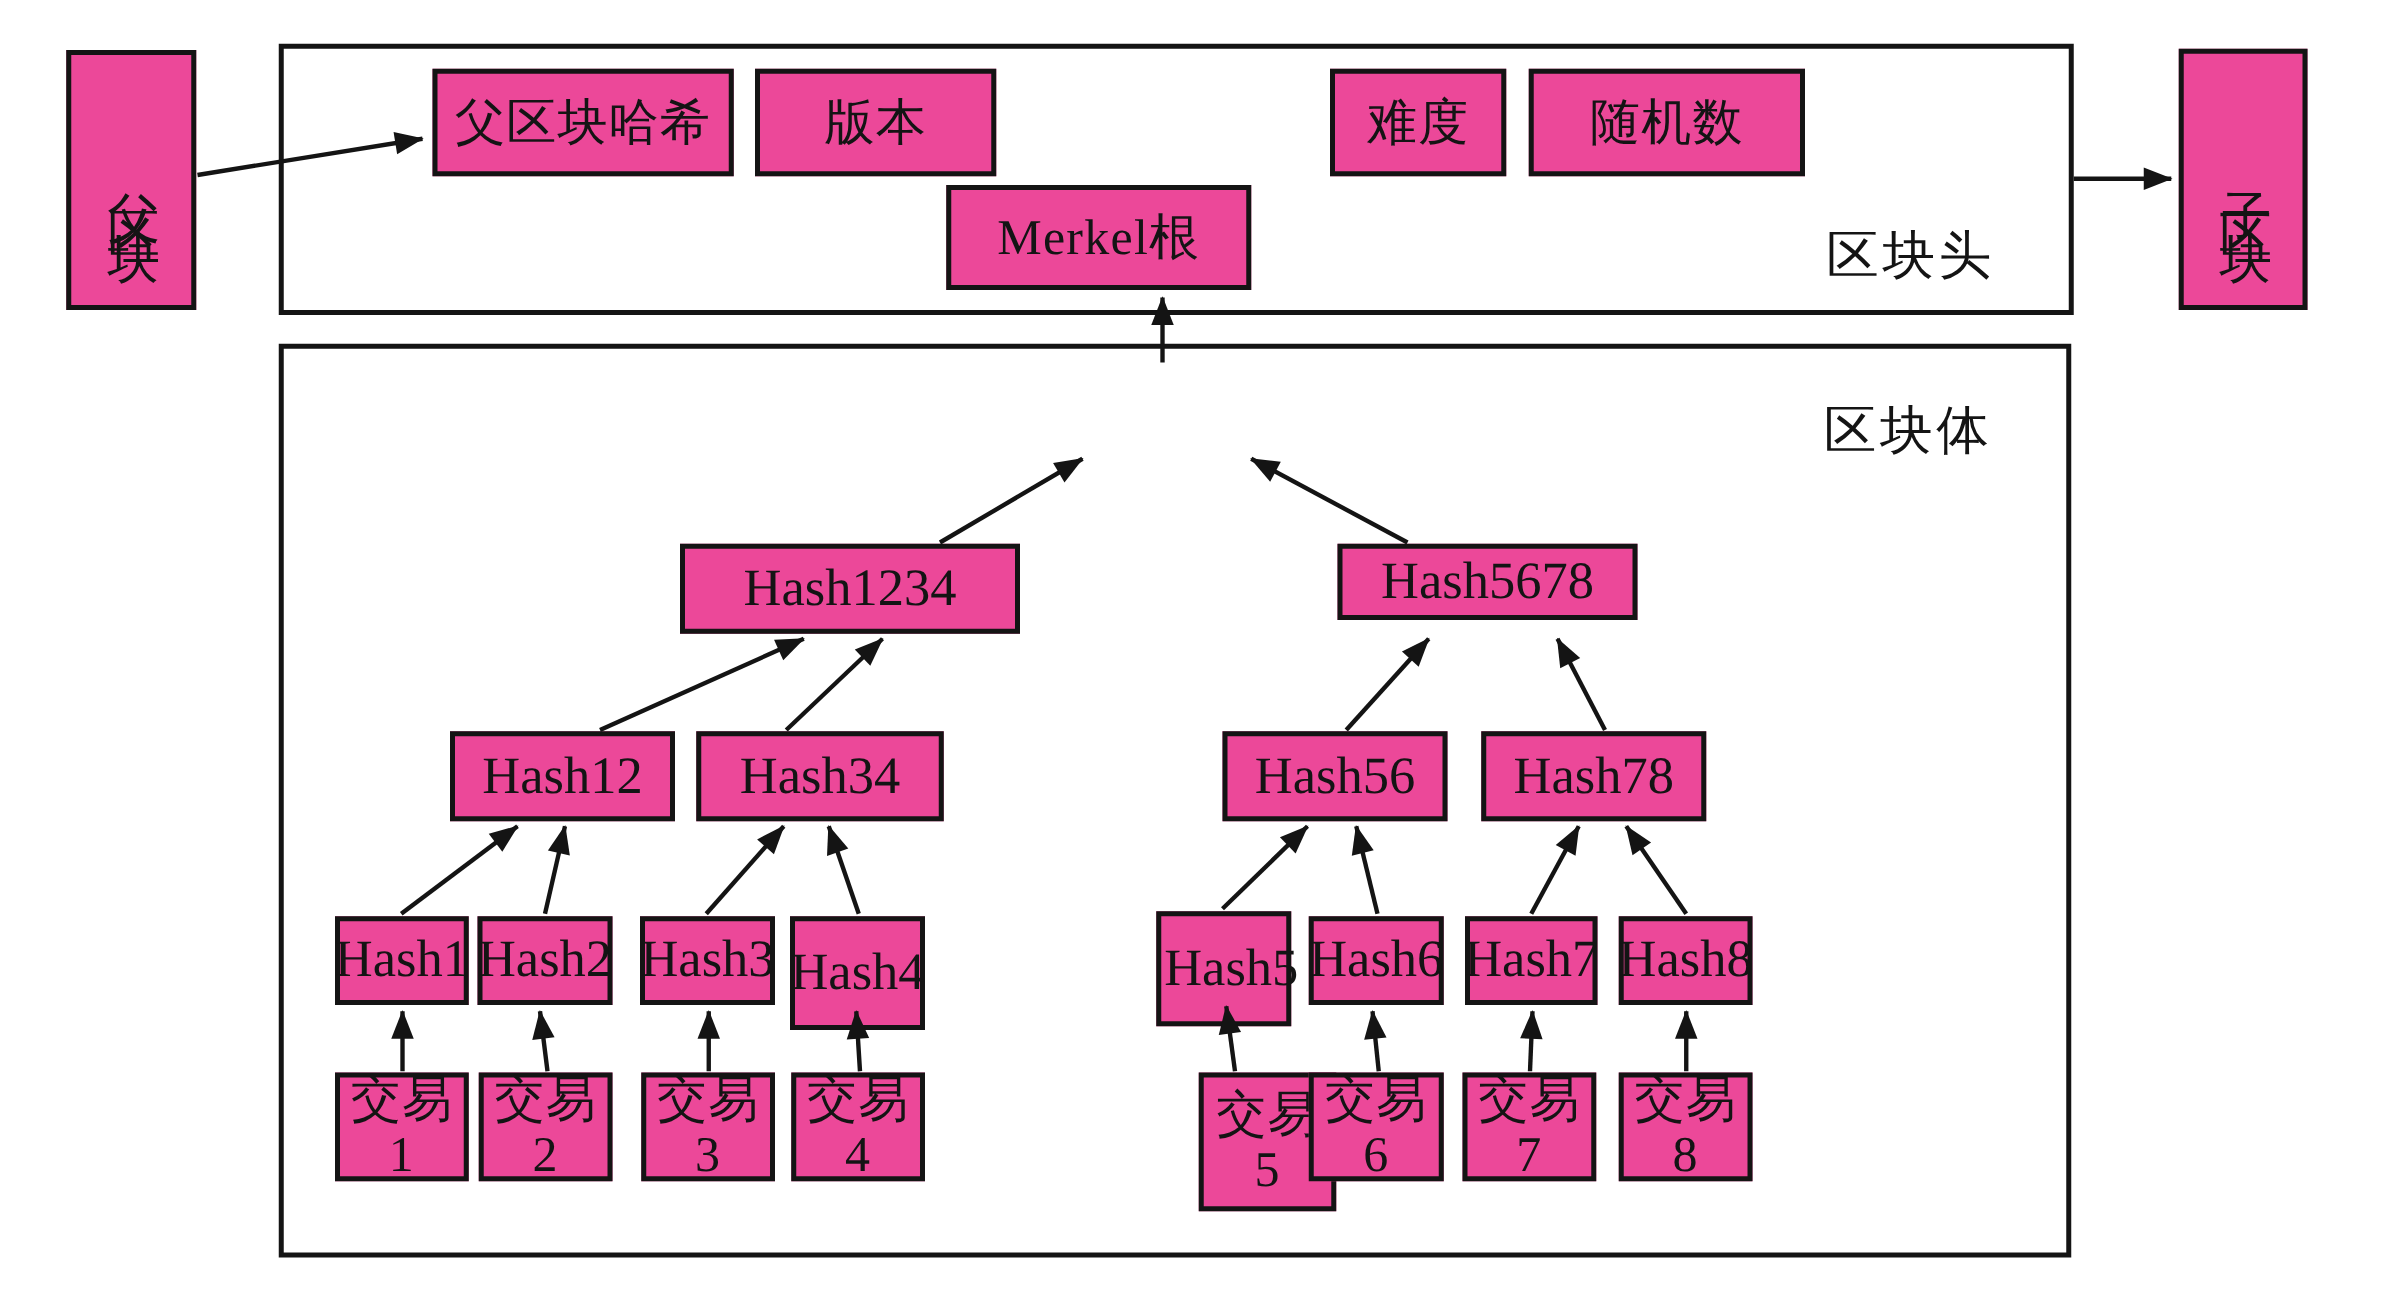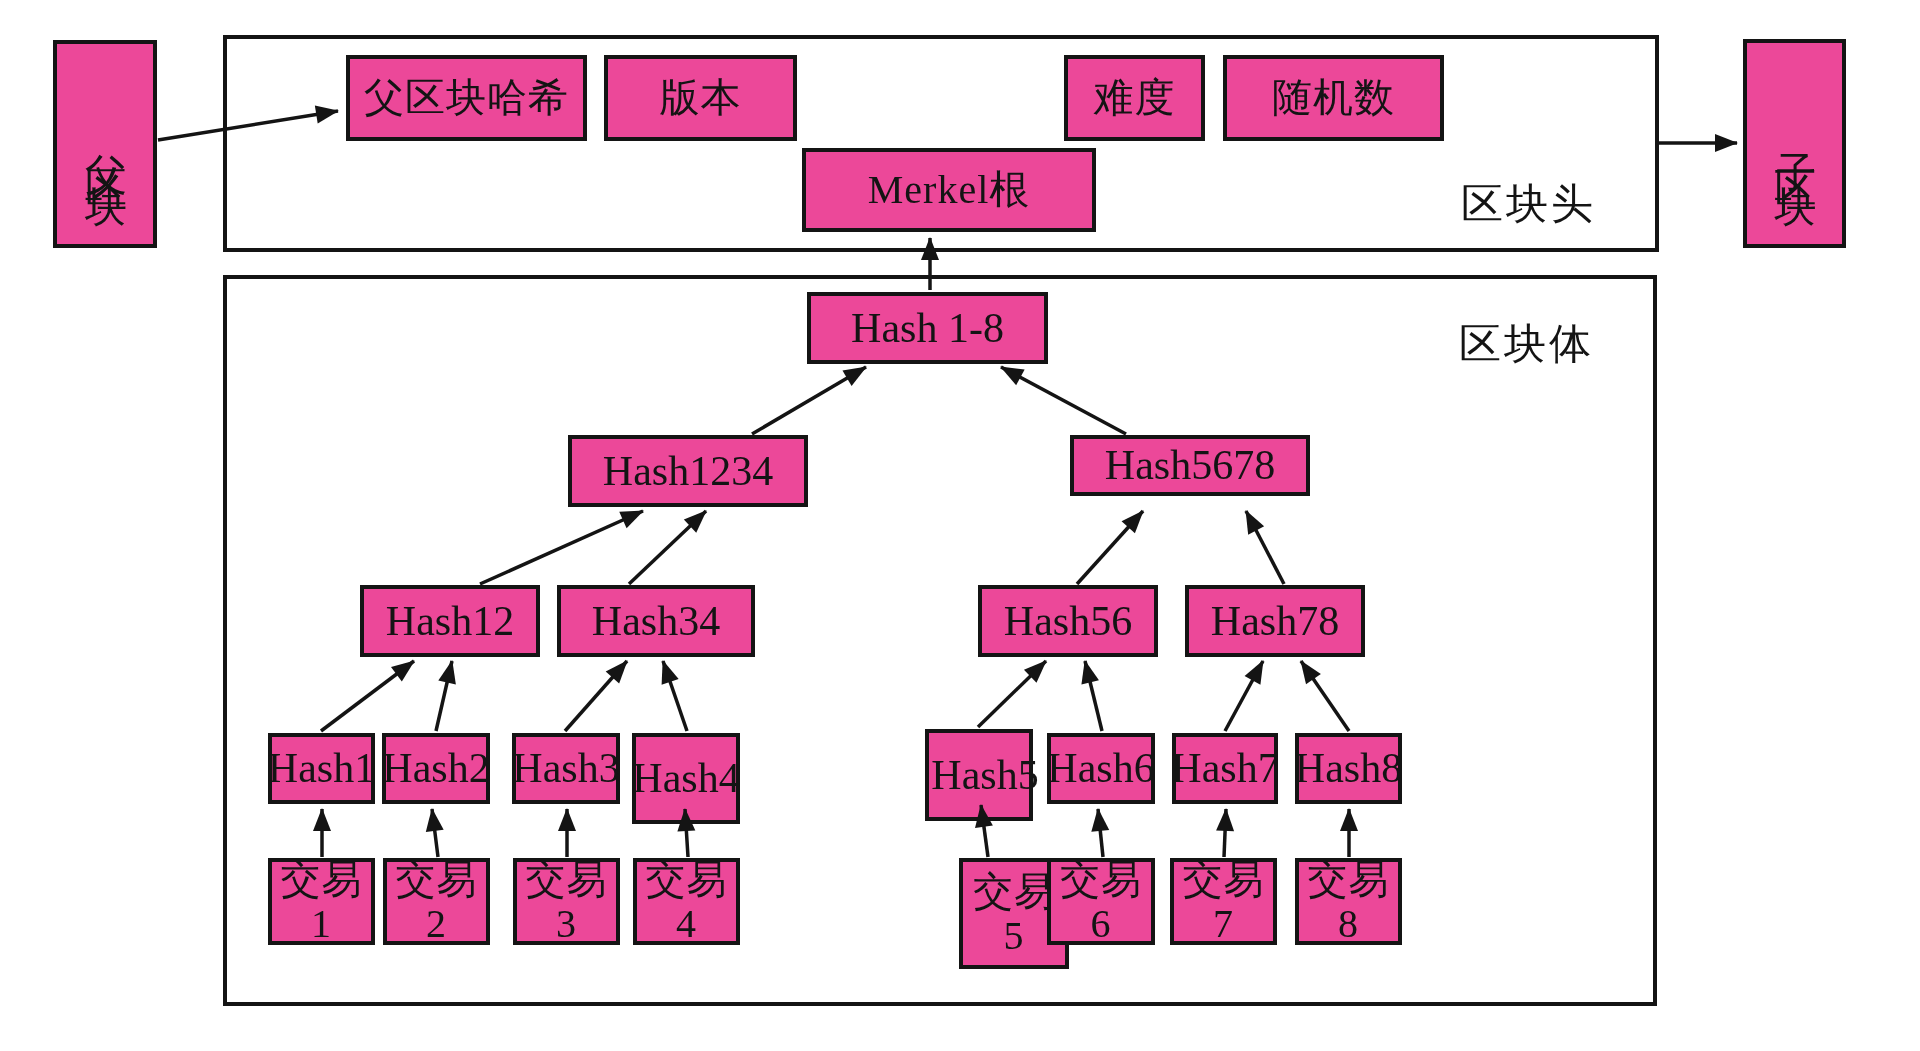--- a/index.html
+++ b/index.html
@@ -33,25 +33,24 @@
   <div class="corner-label" style="left:1461px;top:176px;">区块头</div>
   <div class="corner-label" style="left:1459px;top:316px;">区块体</div>
 
   <div class="box vert" style="left:53px;top:40px;width:104px;height:208px;">父区块</div>
   <div class="box vert" style="left:1743px;top:39px;width:103px;height:209px;">子区块</div>
 
   <div class="box cn" style="left:346px;top:55px;width:241px;height:86px;">父区块哈希</div>
   <div class="box cn" style="left:604px;top:55px;width:193px;height:86px;">版本</div>
   <div class="box cn" style="left:1064px;top:55px;width:141px;height:86px;">难度</div>
   <div class="box cn" style="left:1223px;top:55px;width:221px;height:86px;">随机数</div>
-  <div class="box cn" style="left:802px;top:148px;width:294px;height:84px;">Merkel根</div>
+  <div class="box cn" style="left:757px;top:148px;width:244px;height:84px;">Merkel根</div>
 
-  <div class="box lat" style="left:807px;top:292px;width:241px;height:72px;">Hash 1-8</div>
 
-  <div class="box lat" style="left:568px;top:435px;width:240px;height:72px;">Hash1234</div>
+  <div class="box lat" style="left:544px;top:435px;width:272px;height:72px;">Hash1234</div>
   <div class="box lat" style="left:1070px;top:435px;width:240px;height:61px;">Hash5678</div>
 
   <div class="box lat" style="left:360px;top:585px;width:180px;height:72px;">Hash12</div>
   <div class="box lat" style="left:557px;top:585px;width:198px;height:72px;">Hash34</div>
   <div class="box lat" style="left:978px;top:585px;width:180px;height:72px;">Hash56</div>
   <div class="box lat" style="left:1185px;top:585px;width:180px;height:72px;">Hash78</div>
 
   <div class="box lat" style="left:268px;top:733px;width:107px;height:71px;">Hash1</div>
   <div class="box lat" style="left:382px;top:733px;width:108px;height:71px;">Hash2</div>
   <div class="box lat" style="left:512px;top:733px;width:108px;height:71px;">Hash3</div>

